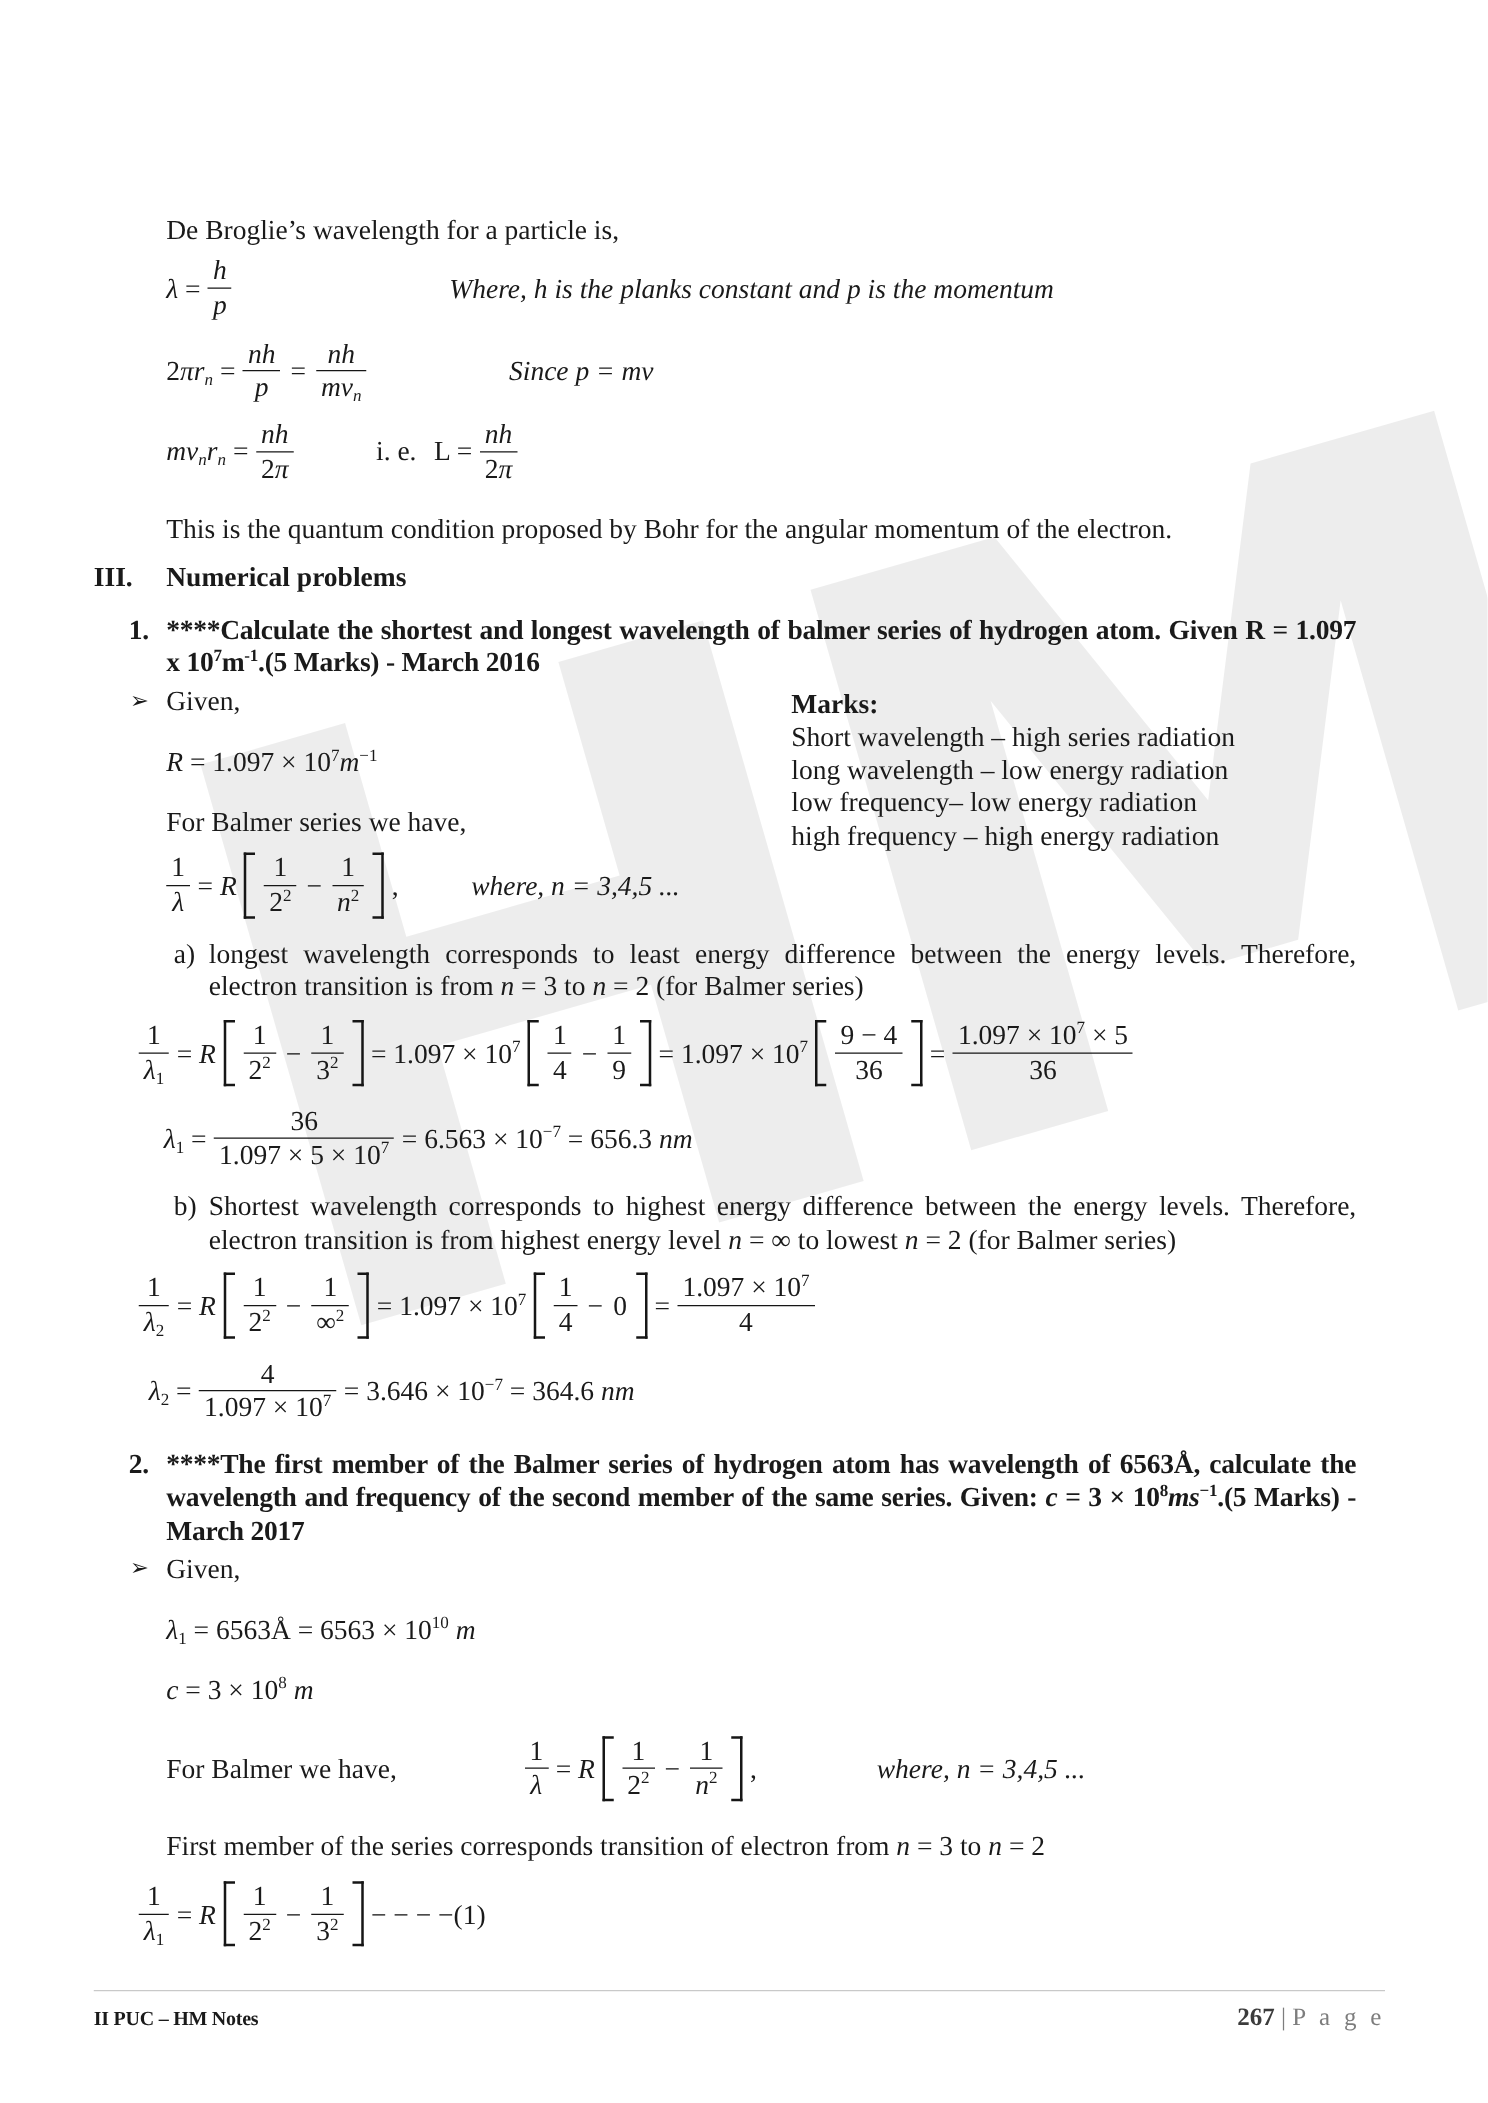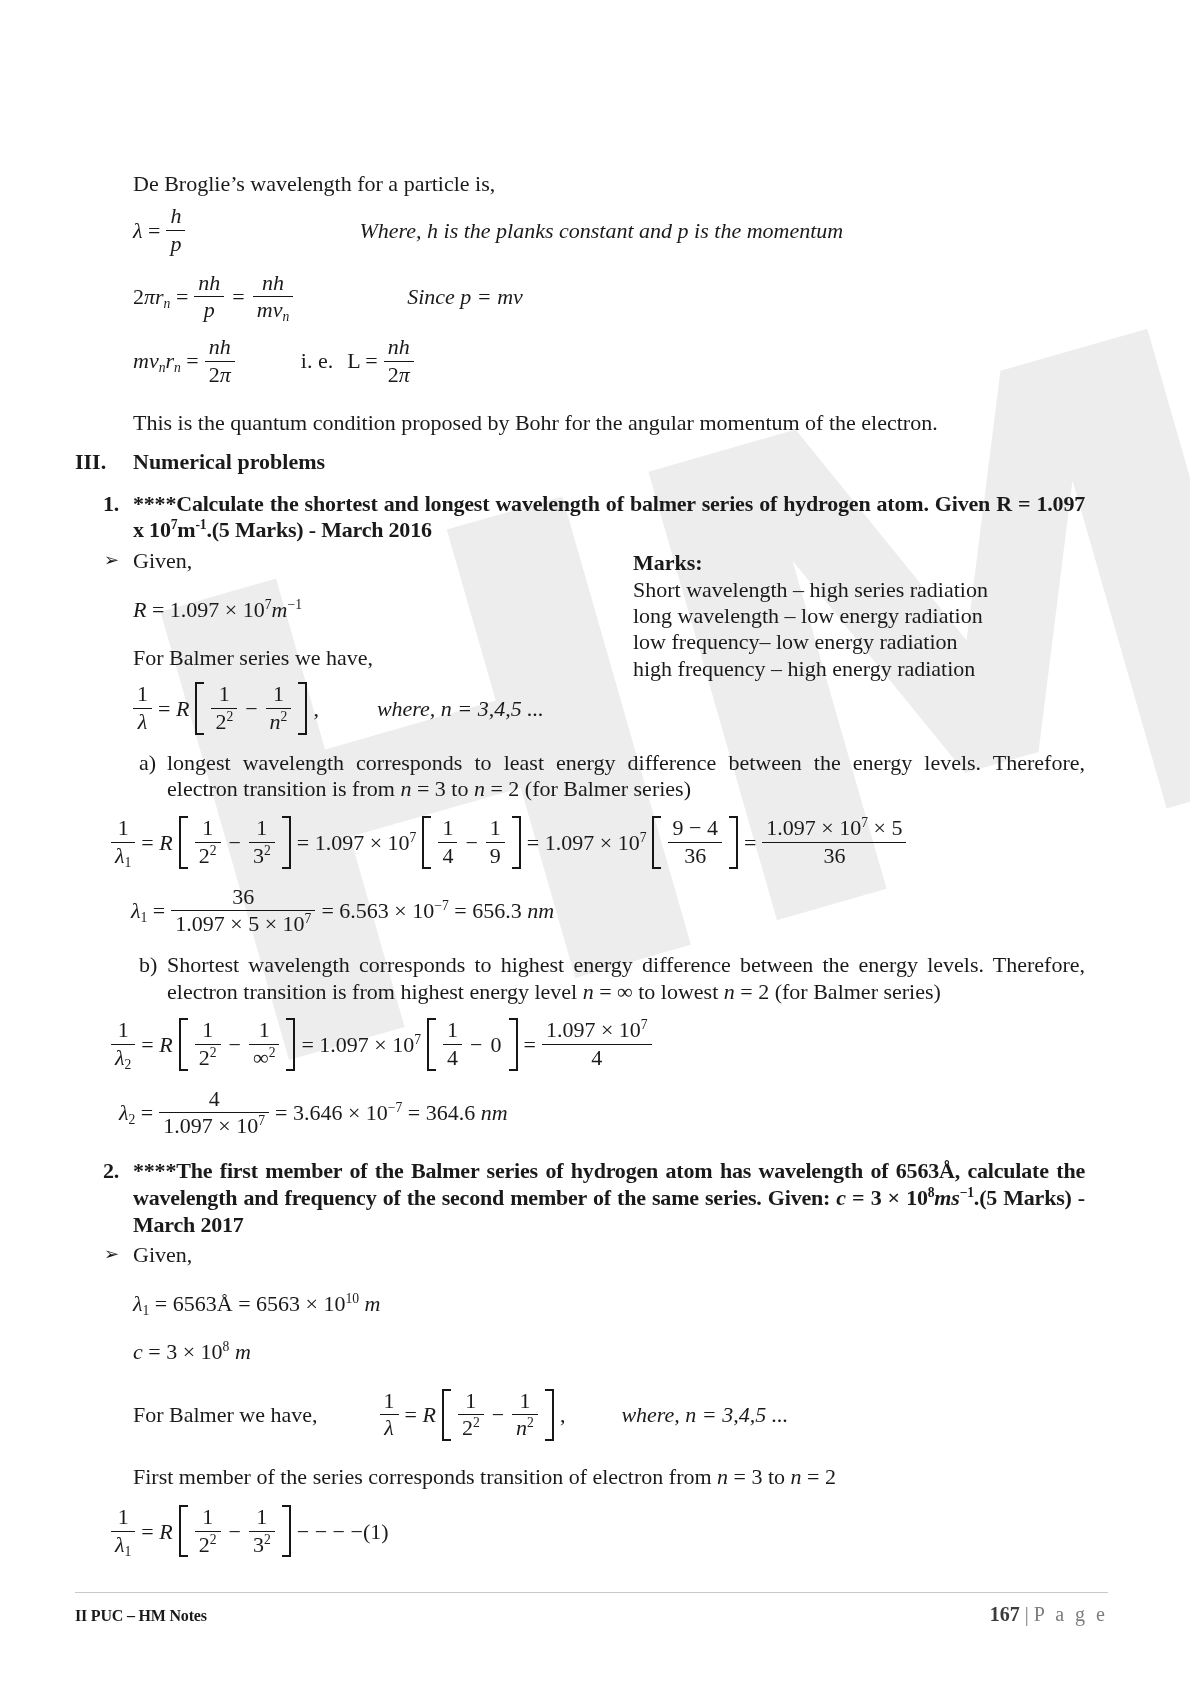--- a/index.html
+++ b/index.html
@@ -40,21 +40,21 @@
   .note-float{float:right;width:452px;margin:2px 0 40px 12px;line-height:1.2;}
   .note-title{font-weight:bold;}
   
   .part{position:relative;margin-left:64px;padding-left:28px;text-align:justify;line-height:1.22;}
   .part .plabel{position:absolute;left:0;}
   .clr{clear:right;}
   
   .mb4{margin-bottom:4px;}.mb6{margin-bottom:6px;margin-top:36px;}
   .mb10{margin-bottom:10px;}.mb12{margin-bottom:12px;}.mb14{margin-bottom:14px;}.mb18{margin-bottom:18px;}.mb22{margin-bottom:22px;}
   
-  .series-row{display:flex;align-items:center;margin-left:58px;}
+  .series-row{display:flex;align-items:center;margin-left:58px;gap:40px;}
   
   .footer{
     position:absolute;left:75px;right:82px;bottom:56px;z-index:1;
     border-top:1.5px solid #c9c9c9;padding-top:10px;
     display:flex;justify-content:space-between;align-items:baseline;
   }
   .footer-left{font-weight:bold;font-size:16px;letter-spacing:-0.2px;}
   .footer-right{font-size:20px;color:#7d7d7d;}
   .footer-right .pn{font-weight:bold;color:#3c3c3c;}
   .footer-right .pw{letter-spacing:3px;}
@@ -316,17 +316,17 @@
     </span>
     <span class="brk brk-r"></span>
     <span>− − − −(1)</span>
   </div>
 
 </div>
 
 <div class="footer">
   <span class="footer-left">II PUC – HM Notes</span>
   <span class="footer-right">
-    <span class="pn">167</span>
+    <span class="pn">267</span>
     <span class="sep">|</span>
     <span class="pw">P a g e</span>
   </span>
 </div>
 
 </body></html>

